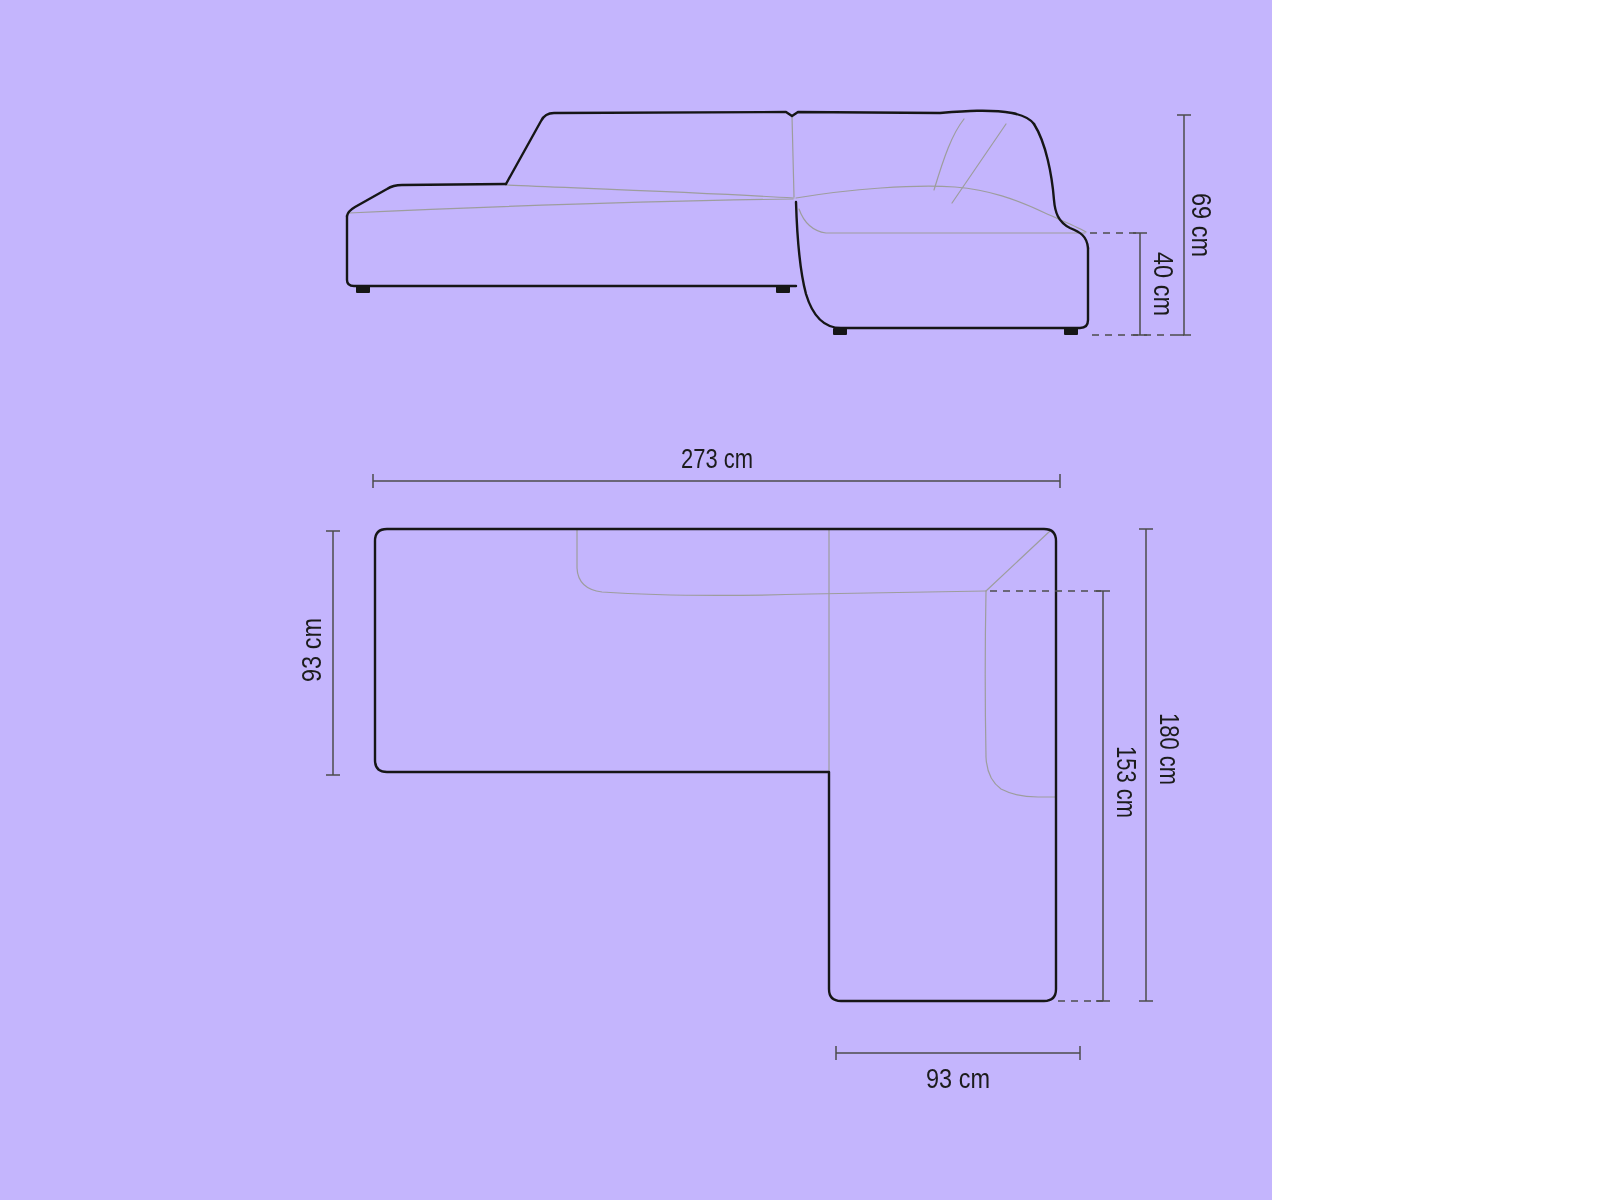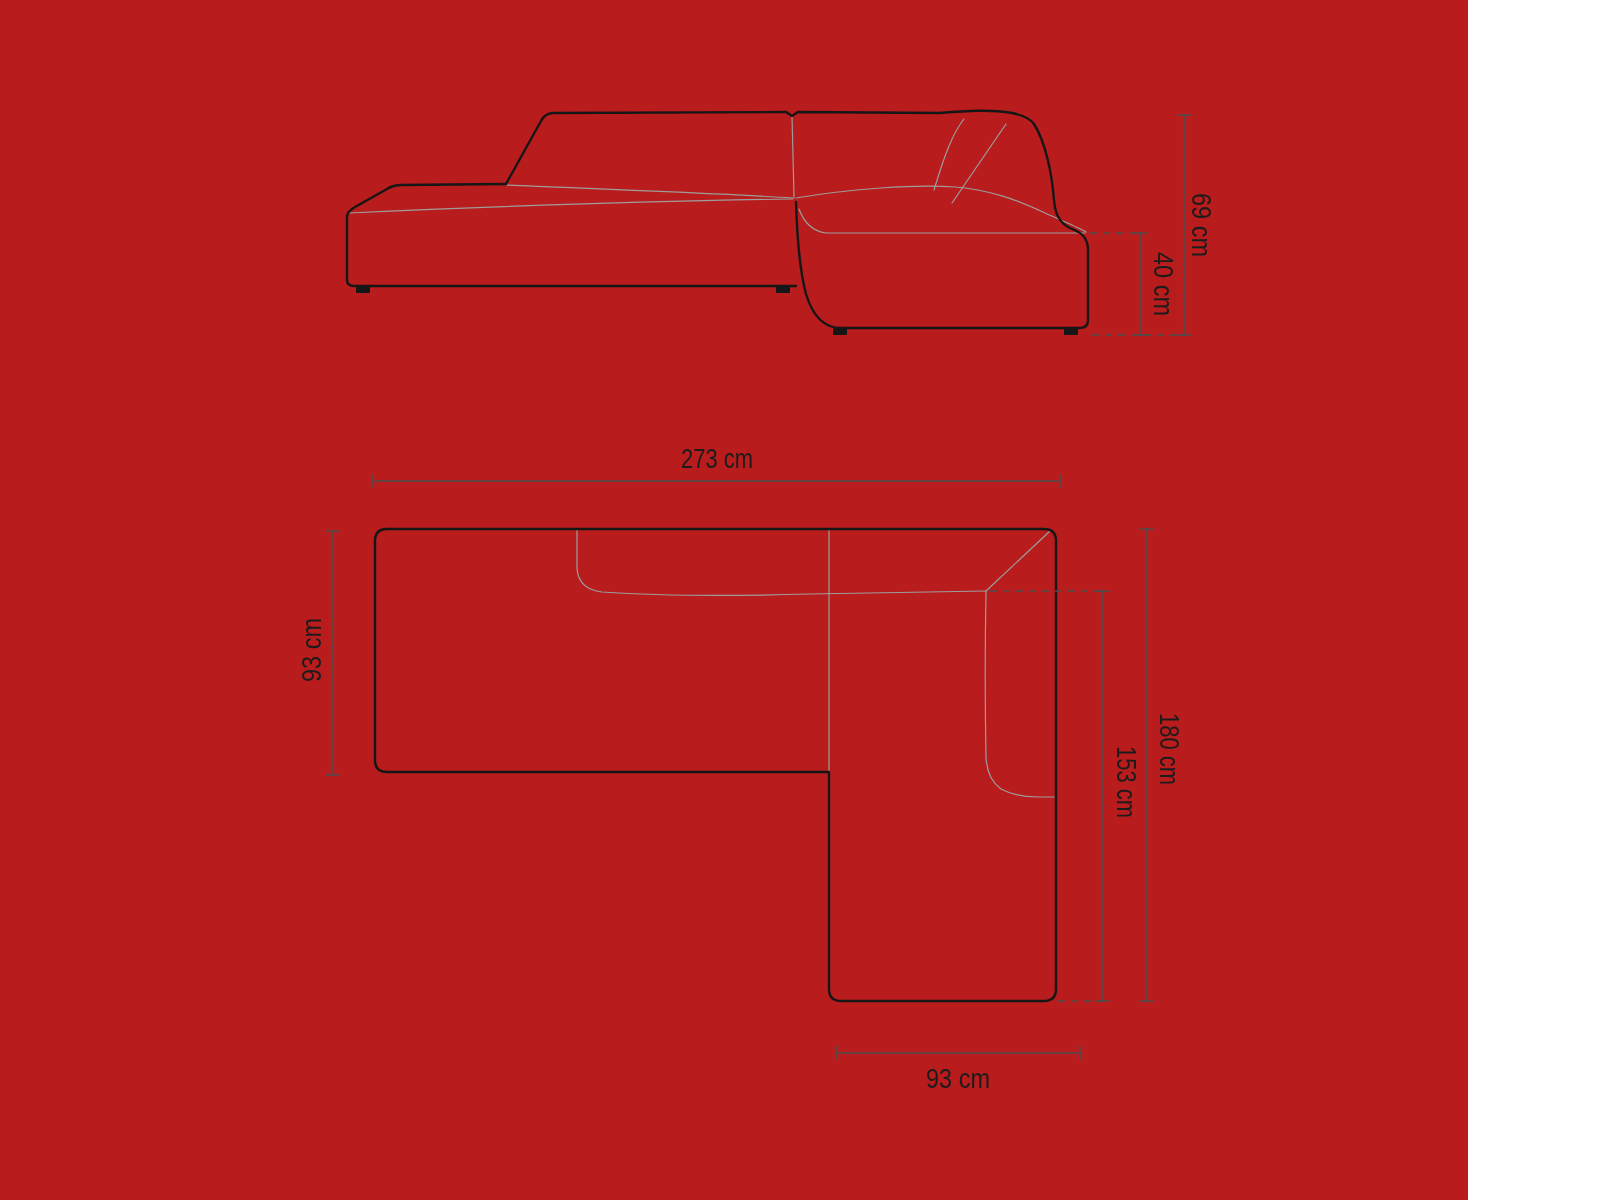--- a/index.html
+++ b/index.html
@@ -2,23 +2,23 @@
 <html><head>
 <meta charset="utf-8">
 <style>
   html, body {
     margin: 0;
     padding: 0;
     background: #ffffff;
   }
   .canvas {
     position: relative;
-    width: 1468px;
+    width: 1272px;
     height: 1200px;
-    background: #b91c1c;
+    background: #c4b5fd;
     overflow: hidden;
   }
   svg text {
     font-family: "Liberation Sans", "DejaVu Sans", sans-serif;
     font-size: 27px;
     fill: #1c1c1c;
   }
   .outline-dark {
     fill: none;
     stroke: #161616;

